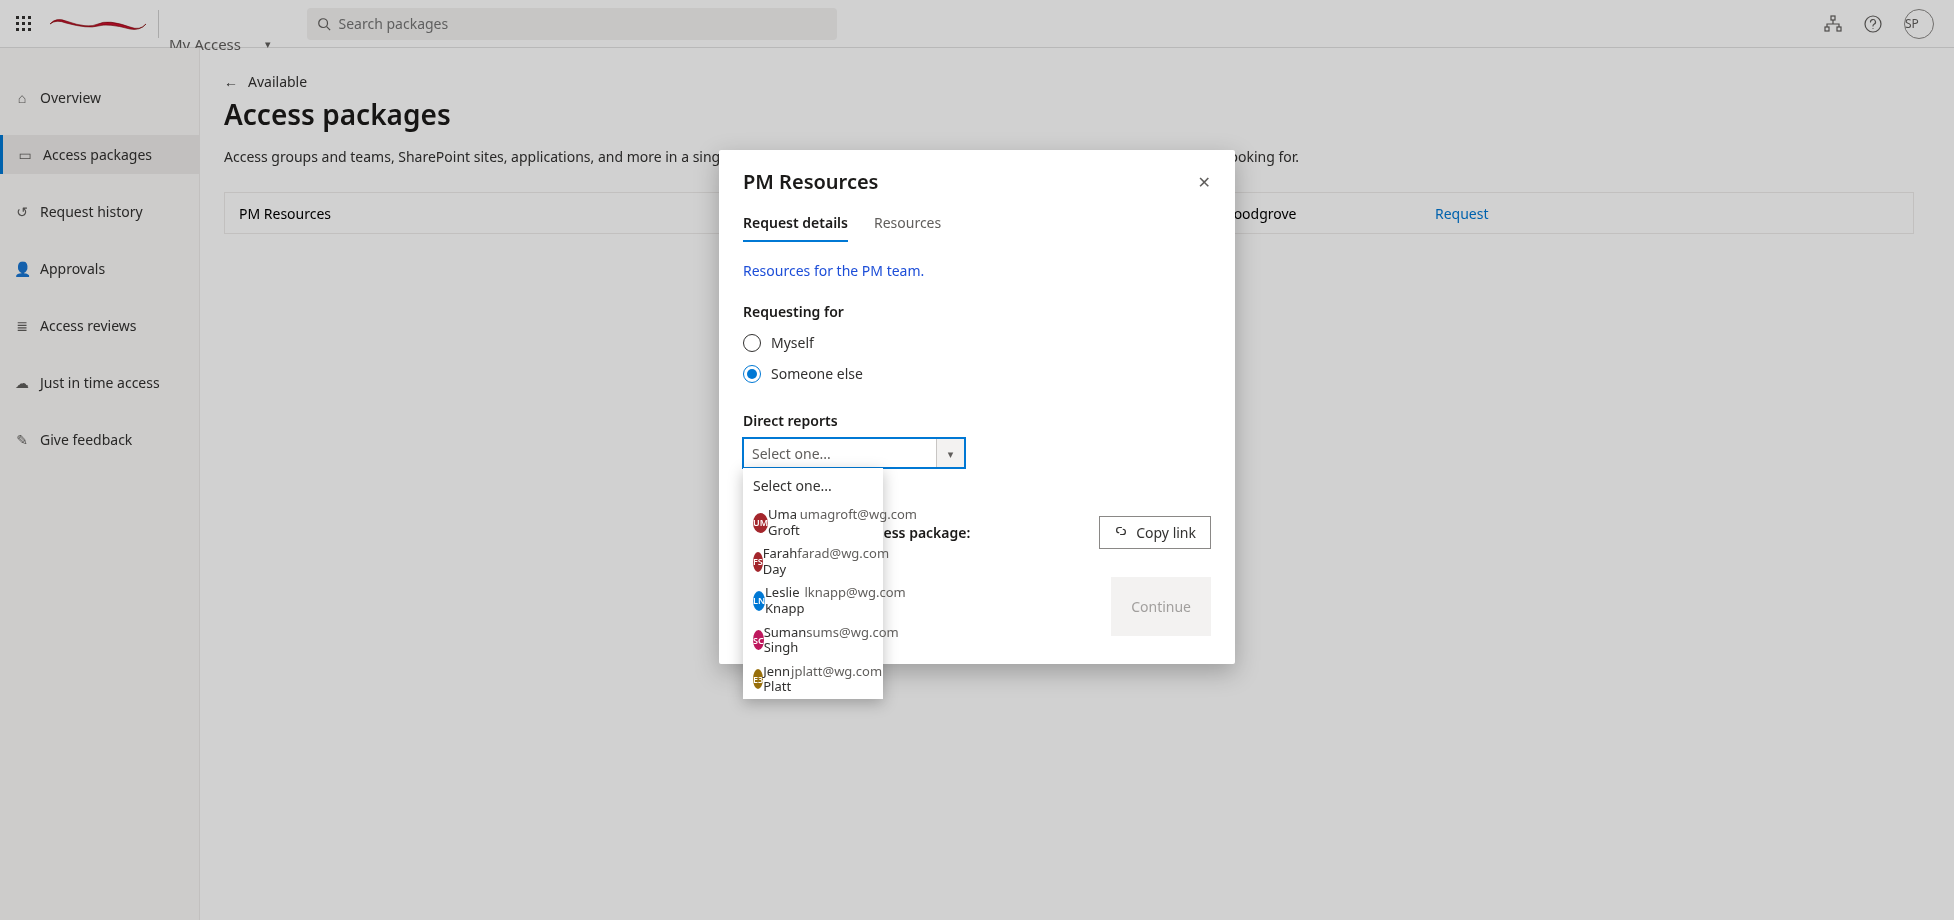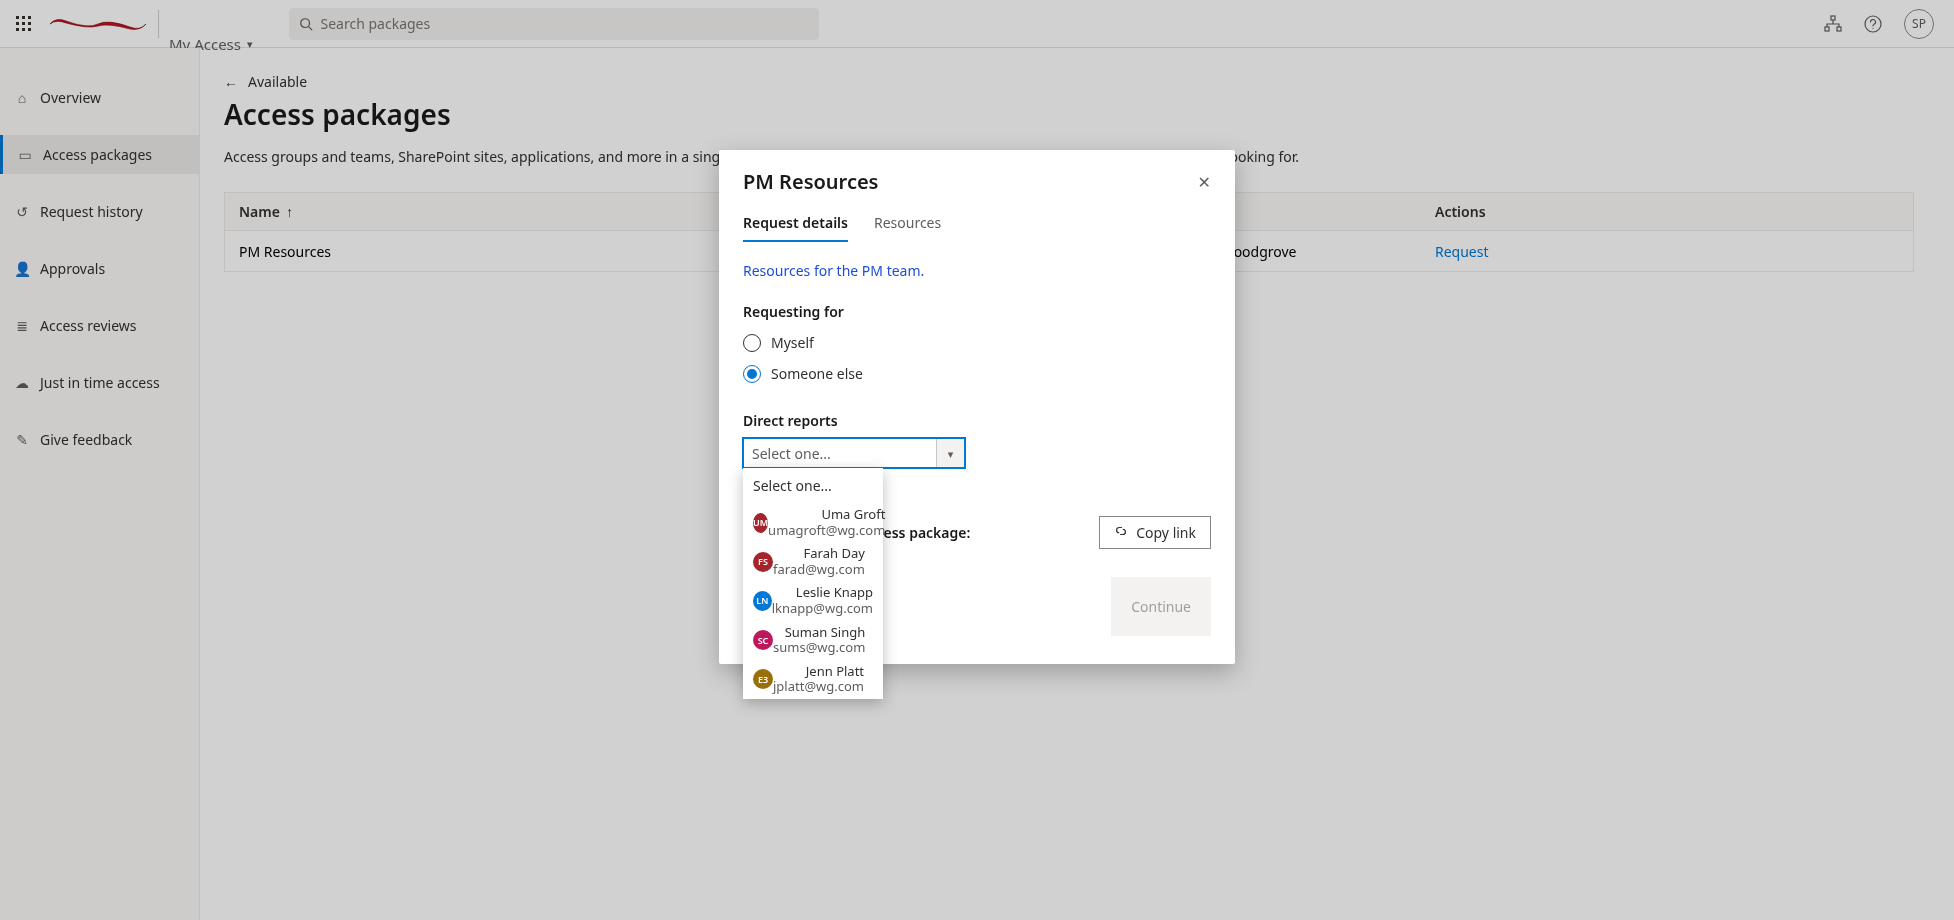--- a/index.html
+++ b/index.html
@@ -21,38 +21,38 @@
     background: #ffffff;
   }
   .waffle { width: 48px; display:flex; align-items:center; justify-content:center; color:#323130; }
   .waffle svg { width:16px; height:16px; }
   .brand-banner {
     width: 100px; height: 22px;
     display:flex; align-items:center; justify-content:center;
   }
   .brand-banner svg { width:100%; height:100%; }
   .divider-v { width:1px; height:28px; background:#d0d0d0; margin:0 10px; }
-  .app-title-wrap { display:flex; align-items:center; gap:6px; color:#605e5c; font-size:15px; padding-right:18px;margin-top:40px;}
+  .app-title-wrap { display:flex; align-items:center; gap:24px; color:#605e5c; font-size:15px; padding-right:18px;margin-top:40px;}
   .app-title-wrap .chev { font-size:11px; color:#605e5c; }
   .searchbar {
     flex:0 0 530px;
     height:32px; margin-left:18px;
     background:#f3f2f1; border-radius:4px;
     display:flex; align-items:center; padding:0 10px;
     color:#605e5c;
   }
   .searchbar input {
     border:none; background:transparent; outline:none;
     font-size:14px; color:#0078d4; width:100%; margin-left:8px;
   }
   .topbar-spacer { flex:1; }
   .topbar-icons { display:flex; align-items:center; gap:22px; padding-right:20px; color:#605e5c;}
   .user-chip {
     width:30px; height:30px; border:1px solid #8a8886; border-radius:50%;
-    display:flex; align-items:center; justify-content:center;
+    display:flex; align-items:center; justify-content:flex-start;
     font-size:12px; color:#605e5c;
   }
 
   
   .shell { position:absolute; top:48px; bottom:0; left:0; right:0; display:flex; }
   .sidebar {
     width:200px; background:#faf9f8; border-right:1px solid #edebe9;
     padding-top:30px;
   }
   .nav-item {
@@ -152,21 +152,21 @@
     width:140px;
     font-size:14px;
   }
   .dd-head { padding:8px 10px; color:#323130; }
   .dd-item { display:flex; align-items:center; padding:4px 10px; cursor:pointer;}
   .avatar {
     width:20px; height:20px; border-radius:50%;
     display:flex; align-items:center; justify-content:center;
     color:#fff; font-size:9px; font-weight:600;
   }
-  .dd-text { display:flex; flex-direction:column; line-height:1.2;align-items:flex-end; }
+  .dd-text { display:flex; flex-direction:row; line-height:1.2; }
   .dd-name { font-size:13px; color:#323130; }
   .dd-email { font-size:13px; color:#605e5c; }
 
   .ico { display:inline-flex; }
 </style>
 </head>
 <body>
 
 <div class="topbar">
   <div class="waffle">
@@ -260,28 +260,20 @@
 
   <div class="main">
     <div class="back-row">
       <span>←</span>
       <span>Available</span>
     </div>
     <h1 class="page-h1">Access packages</h1>
     <p class="page-desc">Access groups and teams, SharePoint sites, applications, and more in a single package. Select from the following packages, or search to find what you're looking for.</p>
 
     <div class="table">
-      <div class="thead">
-        <div class="col-name">
-          <span>Name</span>
-          <span>↑</span>
-        </div>
-        <div class="col-res">Resources</div>
-        <div class="col-act">Actions</div>
-      </div>
       <div class="trow">
         <div class="col-name">PM Resources</div>
         <div class="col-res">Figma, PMs at Woodgrove</div>
         <div class="col-act"><span class="link">Request</span></div>
       </div>
     </div>
   </div>
 </div>
 
 <div class="dimmer"></div>

